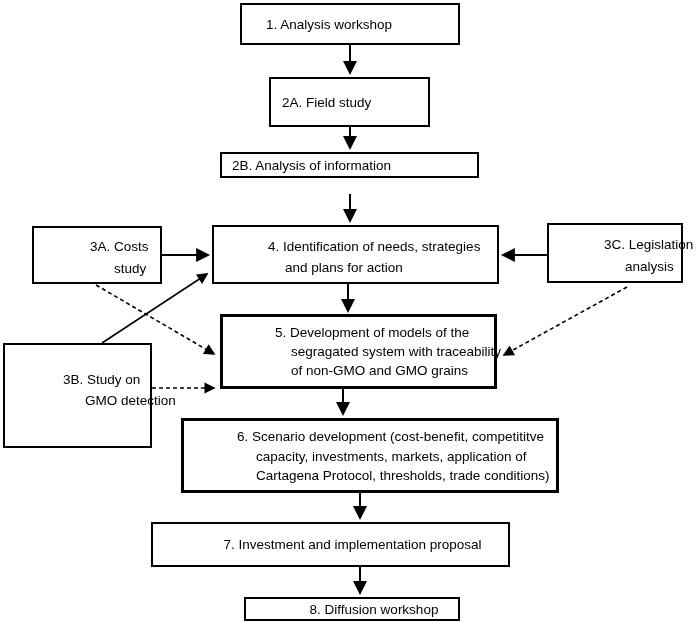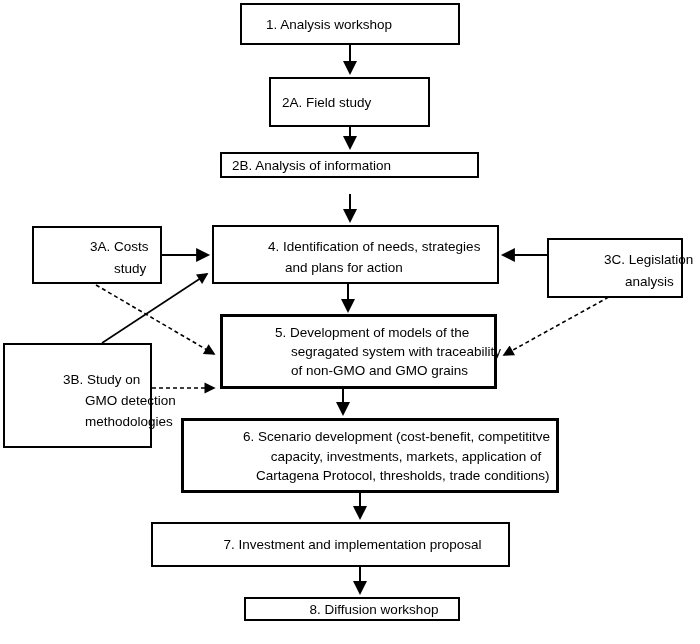--- a/index.html
+++ b/index.html
@@ -89,40 +89,39 @@
   <div class="box" style="left:32px; top:226px; width:130px; height:58px; padding-top:8px; line-height:22px;">
     <div class="line" style="margin-left:12px;">3A. Costs</div>
     <div class="line" style="margin-left:36px;">study</div>
   </div>
 
   <div class="box" style="left:212px; top:225px; width:287px; height:59px; padding-top:9px; line-height:21px;">
     <div class="line" style="margin-left:10px;">4. Identification of needs, strategies</div>
     <div class="line" style="margin-left:27px;">and plans for action</div>
   </div>
 
-  <div class="box" style="left:547px; top:238px; width:136px; height:60px; padding-top:9px; line-height:22px;">
+  <div class="box" style="left:547px; top:223px; width:136px; height:60px; padding-top:9px; line-height:22px;">
     <div class="line" style="margin-left:11px;">3C. Legislation</div>
     <div class="line" style="margin-left:32px;">analysis</div>
   </div>
 
   <div class="box" style="left:3px; top:343px; width:149px; height:105px; padding-top:24px; line-height:21px;">
     <div class="line" style="margin-left:14px;">3B. Study on</div>
     <div class="line" style="margin-left:36px;">GMO detection</div>
-    <div class="line" style="margin-left:36px;">methodologies</div>
   </div>
 
   <div class="box thick" style="left:220px; top:314px; width:277px; height:75px; padding-top:6px; line-height:19px;">
     <div class="line" style="margin-left:8px;">5. Development of models of the</div>
     <div class="line" style="margin-left:24px;">segragated system with traceability</div>
     <div class="line" style="margin-left:24px;">of non-GMO and GMO grains</div>
   </div>
 
   <div class="box thick" style="left:181px; top:418px; width:378px; height:75px; padding-top:6px; line-height:19.5px;">
-    <div class="line" style="margin-left:15px;">6. Scenario development (cost-benefit, competititve</div>
-    <div class="line" style="margin-left:28px;text-align:center;">capacity, investments, markets, application of</div>
+    <div class="line" style="margin-left:9px;">6. Scenario development (cost-benefit, competititve</div>
+    <div class="line" style="margin-left:28px;">capacity, investments, markets, application of</div>
     <div class="line" style="margin-left:28px;">Cartagena Protocol, thresholds, trade conditions)</div>
   </div>
 
   <div class="box hcenter" style="left:151px; top:522px; width:359px; height:45px;text-align:right;">
     <span>7. Investment and implementation proposal</span>
   </div>
 
   <div class="box hcenter" style="left:244px; top:597px; width:216px; height:24px;">
     <span>8. Diffusion workshop</span>
   </div>

